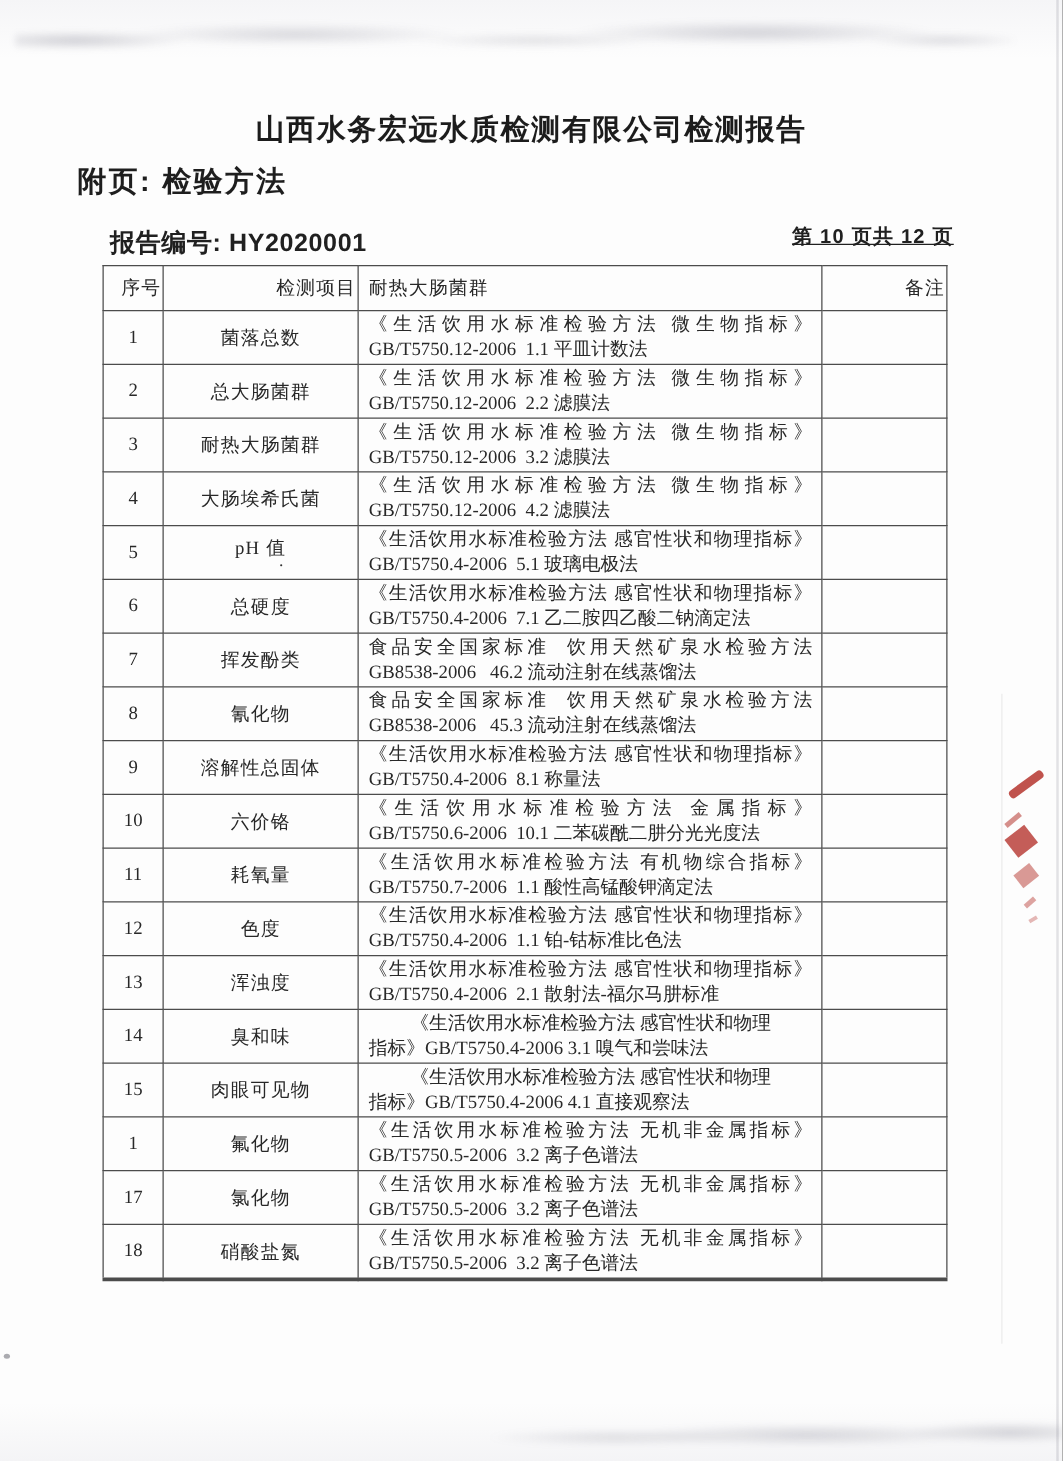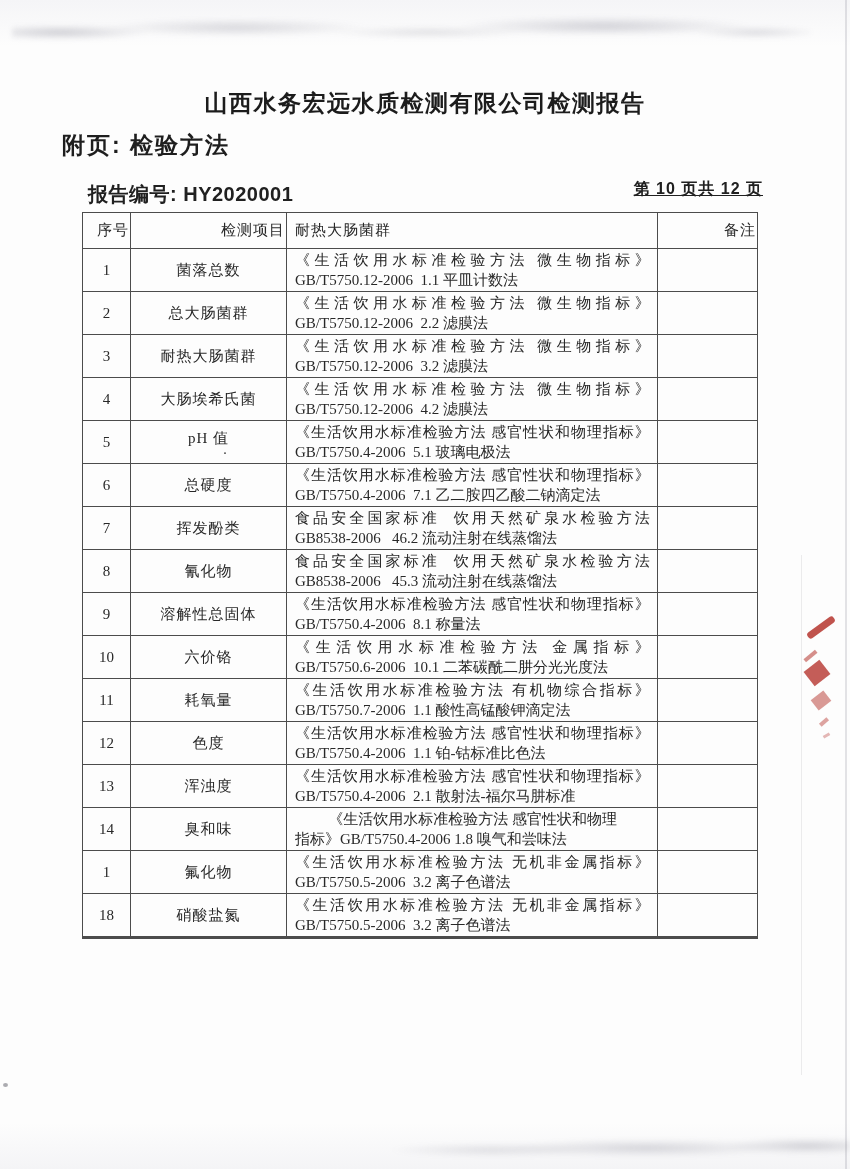--- a/index.html
+++ b/index.html
@@ -262,28 +262,50 @@
           </td>
           <td class="c3"></td>
         </tr>
         <tr>
           <td class="c0">14</td>
           <td class="c1">
             <div>臭和味</div>
           </td>
           <td class="c2">
             <div class="std1 centered">《生活饮用水标准检验方法 感官性状和物理</div>
-            <div class="std2">指标》GB/T5750.4-2006 1.8 嗅气和尝味法</div>
+            <div class="std2">指标》GB/T5750.4-2006 3.1 嗅气和尝味法</div>
+          </td>
+          <td class="c3"></td>
+        </tr>
+        <tr>
+          <td class="c0">15</td>
+          <td class="c1">
+            <div>肉眼可见物</div>
+          </td>
+          <td class="c2">
+            <div class="std1 centered">《生活饮用水标准检验方法 感官性状和物理</div>
+            <div class="std2">指标》GB/T5750.4-2006 4.1 直接观察法</div>
           </td>
           <td class="c3"></td>
         </tr>
         <tr>
           <td class="c0">1</td>
           <td class="c1">
             <div>氟化物</div>
+          </td>
+          <td class="c2">
+            <div class="std1 spread">《生活饮用水标准检验方法 无机非金属指标》</div>
+            <div class="std2">GB/T5750.5-2006  3.2 离子色谱法</div>
+          </td>
+          <td class="c3"></td>
+        </tr>
+        <tr>
+          <td class="c0">17</td>
+          <td class="c1">
+            <div>氯化物</div>
           </td>
           <td class="c2">
             <div class="std1 spread">《生活饮用水标准检验方法 无机非金属指标》</div>
             <div class="std2">GB/T5750.5-2006  3.2 离子色谱法</div>
           </td>
           <td class="c3"></td>
         </tr>
         <tr>
           <td class="c0">18</td>
           <td class="c1">

